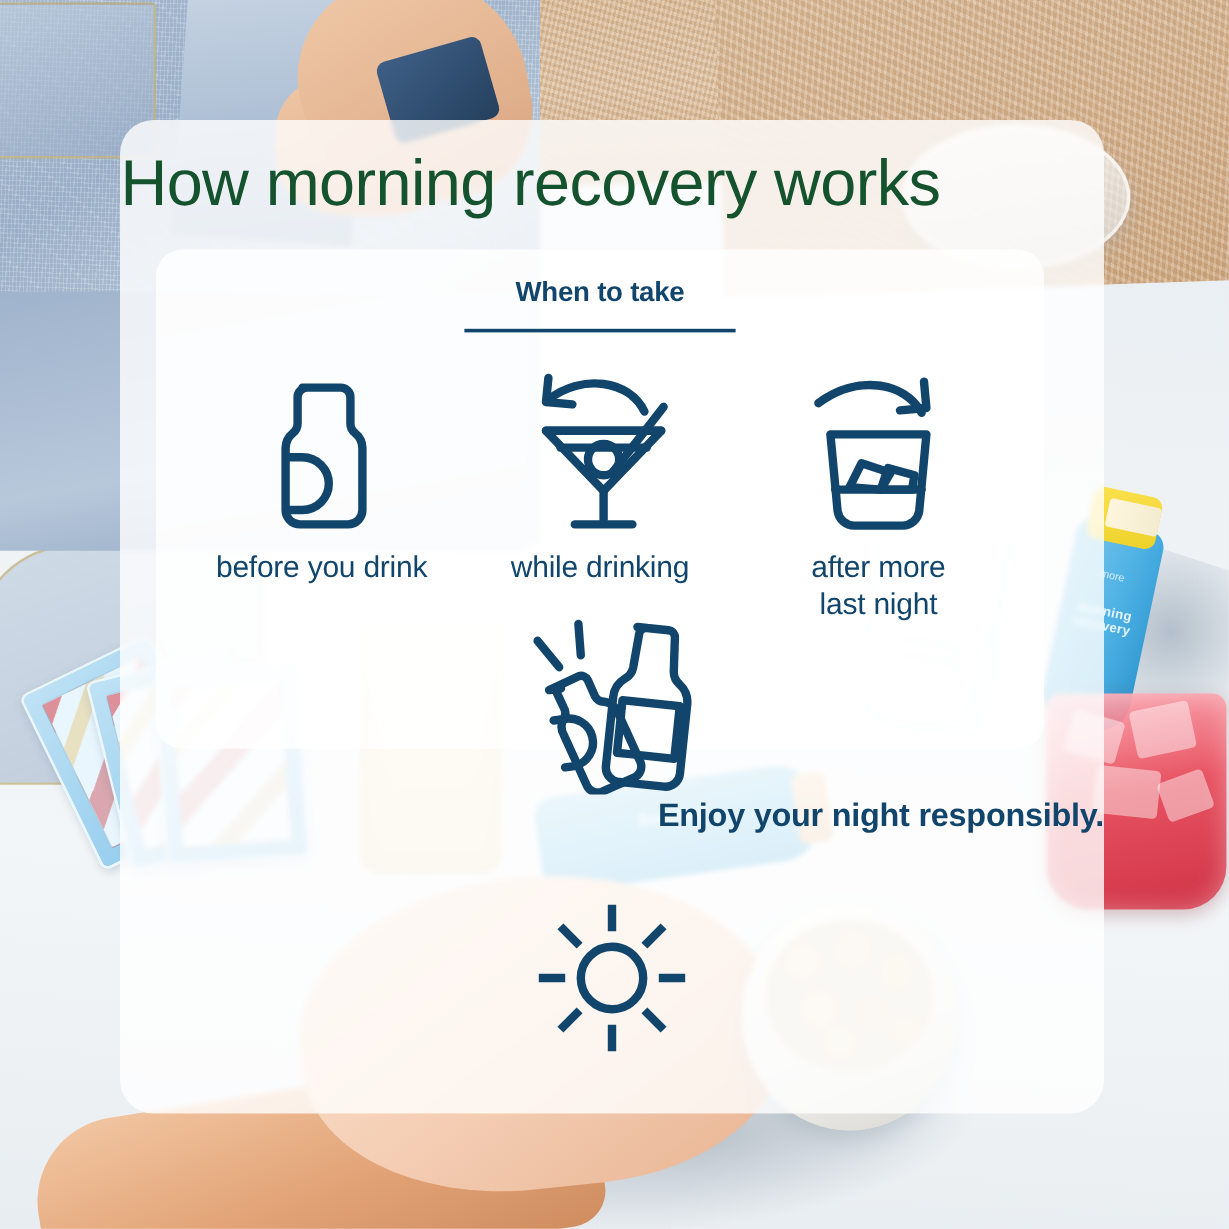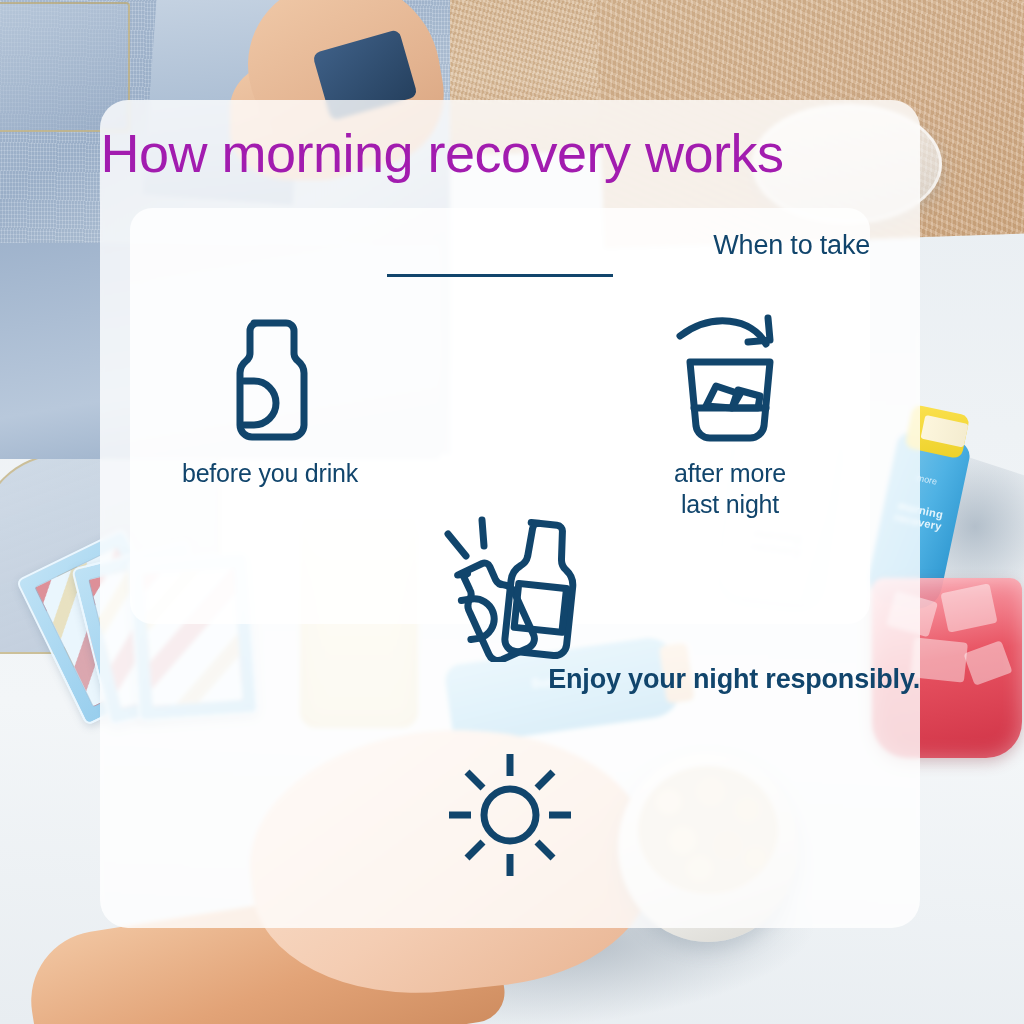--- a/index.html
+++ b/index.html
@@ -244,34 +244,34 @@
     position:absolute; left:100px; top:100px; width:820px; height:828px;
     border-radius:28px;
     background:rgba(255,255,255,.80);
     backdrop-filter:blur(2px);
   }
 
   .title{
     position:absolute; left:0; top:22px; width:684px;
     text-align:center;
     font-size:54px; font-weight:400; letter-spacing:-.5px;
-    color:#a21caf;
+    color:#14532d;
     white-space:nowrap;
   }
 
   
   .inner-card{
     position:absolute; left:30px; top:108px; width:740px; height:416px;
     background:rgba(255,255,255,.80);
     border-radius:22px;
   }
 
   .subtitle{
-    position:absolute; left:0; top:22px; width:740px; text-align:right;
-    font-size:27px; font-weight:400; color:#11456c; letter-spacing:-.2px;
+    position:absolute; left:0; top:22px; width:740px; text-align:center;
+    font-size:23px; font-weight:700; color:#11456c; letter-spacing:-.2px;
   }
   .subtitle-rule{
     position:absolute; left:50%; transform:translateX(-50%);
     top:66px; width:226px; height:3px; background:#11456c;
   }
 
   .steps{
     position:absolute; left:0; top:96px; width:740px; height:300px;
     display:flex; align-items:flex-start; justify-content:space-between;
     padding:0 22px;
@@ -400,20 +400,46 @@
                 <path d="M32 8 h32 a8 8 0 0 1 8 8 v22 a10 10 0 0 0 4 8 a16 16 0 0 1 6 12 v52 a12 12 0 0 1 -12 12 h-40 a12 12 0 0 1 -12 -12 v-52 a16 16 0 0 1 6 -12 a10 10 0 0 0 4 -8 v-22 a8 8 0 0 1 8 -8 z"></path>
                 <path d="M22 66 h10 a22 22 0 0 1 0 44 h-10"></path>
               </g>
             </svg>
           </div>
           <div class="step-label">
             <span>before you drink</span><br>
           </div>
         </div>
 
+        <div class="step">
+          <div class="step-icon">
+            <svg width="134" height="140" viewBox="0 0 134 140">
+              <g fill="none" stroke="#11456c" stroke-width="7" stroke-linejoin="round" stroke-linecap="round">
+
+                <path d="M24 24 C 52 2, 92 8, 104 34"></path>
+                <polyline points="24,6 22,26 44,28" fill="none"></polyline>
+
+                <path d="M22 50 h96 L70 100 Z"></path>
+                <line x1="22" y1="50" x2="118" y2="50"></line>
+
+                <line x1="34" y1="64" x2="106" y2="64"></line>
+
+                <line x1="70" y1="100" x2="70" y2="124"></line>
+                <line x1="46" y1="128" x2="94" y2="128"></line>
+
+                <line x1="120" y1="30" x2="78" y2="84"></line>
+
+                <circle cx="70" cy="74" r="13"></circle>
+              </g>
+            </svg>
+          </div>
+          <div class="step-label">
+            <span>while drinking</span>
+          </div>
+        </div>
 
         <div class="step">
           <div class="step-icon">
             <svg width="124" height="138" viewBox="0 0 124 138">
               <g fill="none" stroke="#11456c" stroke-width="7" stroke-linejoin="round" stroke-linecap="round">
 
                 <path d="M12 26 C 44 2, 84 8, 98 34"></path>
                 <polyline points="100,8 102,30 80,32" fill="none"></polyline>
 
                 <path d="M22 52 h80 l-6 64 a14 14 0 0 1 -14 12 h-40 a14 14 0 0 1 -14 -12 Z"></path>

